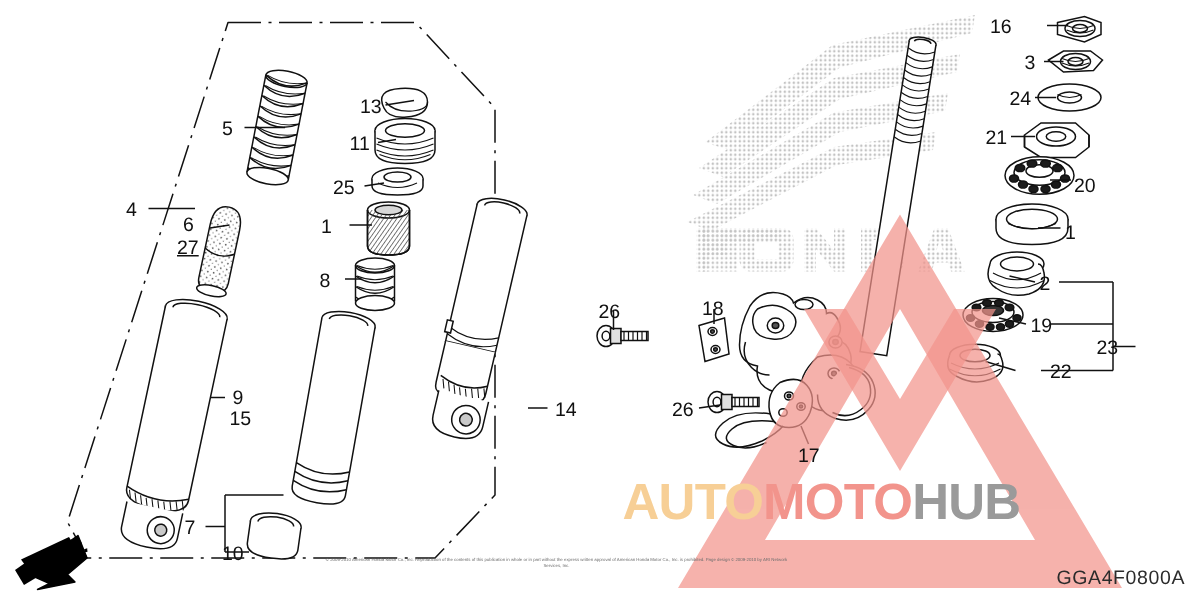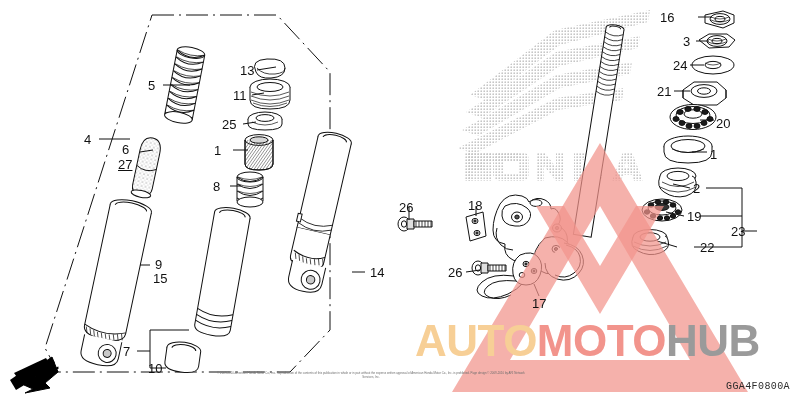--- a/index.html
+++ b/index.html
@@ -29,30 +29,30 @@
 
   .copyright{
     position:absolute;left:216px;top:371px;width:310px;
     font-family:"Liberation Sans","DejaVu Sans",sans-serif;
     font-size:2.9px;line-height:4.2px;color:#6d6d6d;
     text-align:center;
     transform-origin:left top;
   }
   .diagcode{
     position:absolute;right:10px;bottom:8px;
-    font-family:Liberation Mono, monospace;
-    font-size:10px;color:#2b2b2b;letter-spacing:0.4px;
+    font-family:Liberation Sans, sans-serif;
+    font-size:13px;color:#2b2b2b;letter-spacing:0.4px;
   }
 
   
   #wm-triangle{position:absolute;left:0;top:0;width:800px;height:400px;pointer-events:none;}
   #wm-text{
     position:absolute;left:415px;top:316px;
     font-family:"Liberation Sans","DejaVu Sans",sans-serif;
-    font-weight:bold;font-size:44px;letter-spacing:-0.5px;
+    font-weight:bold;font-size:34px;letter-spacing:-0.5px;
     white-space:nowrap;pointer-events:none;
   }
   #wm-text .a{color:#f7cf96;}
   #wm-text .b{color:#f2948c;}
   #wm-text .c{color:#9a9a9a;}
 </style>
 </head>
 <body>
 
 <div id="sheet">

